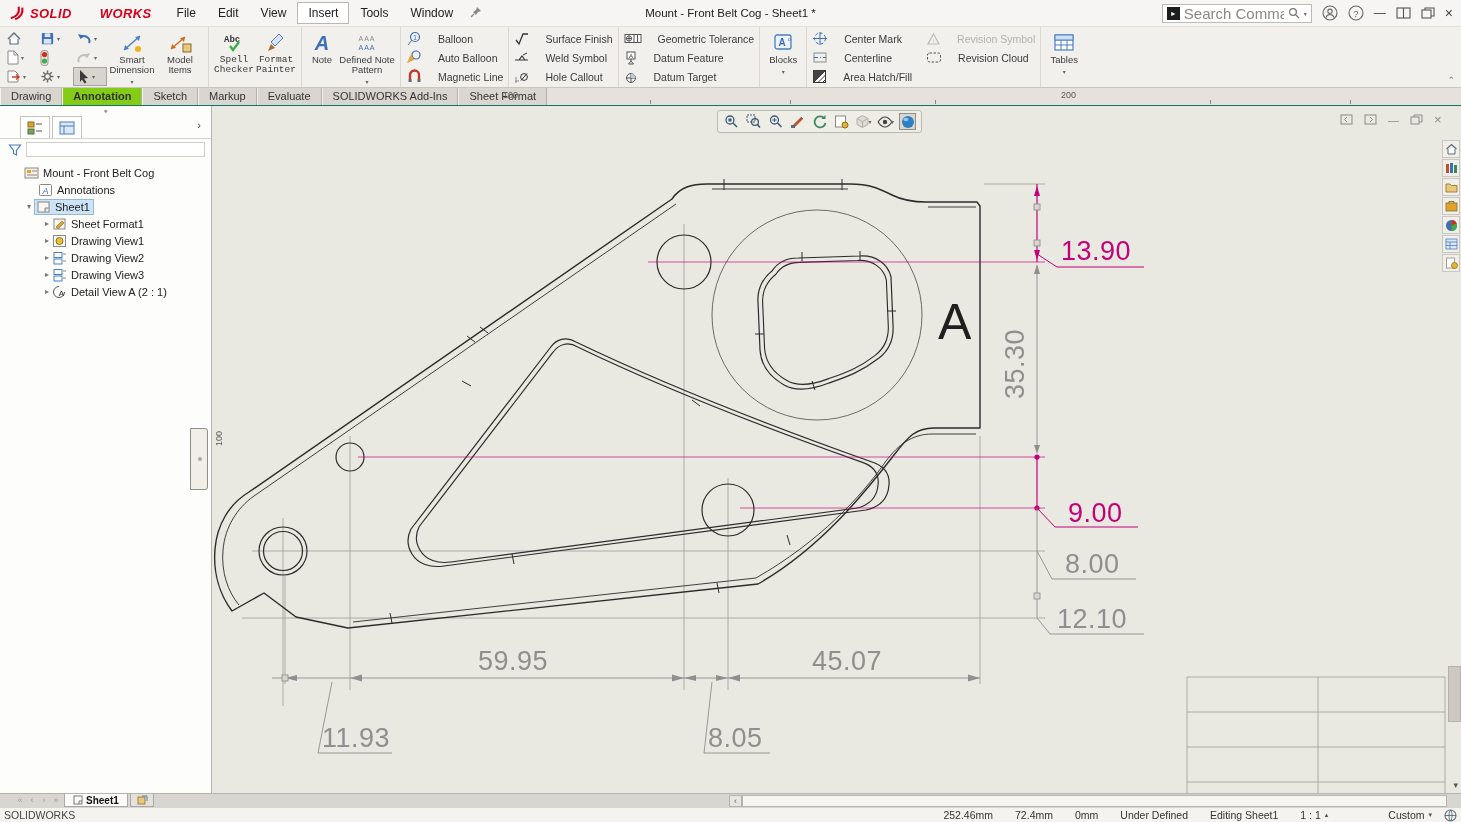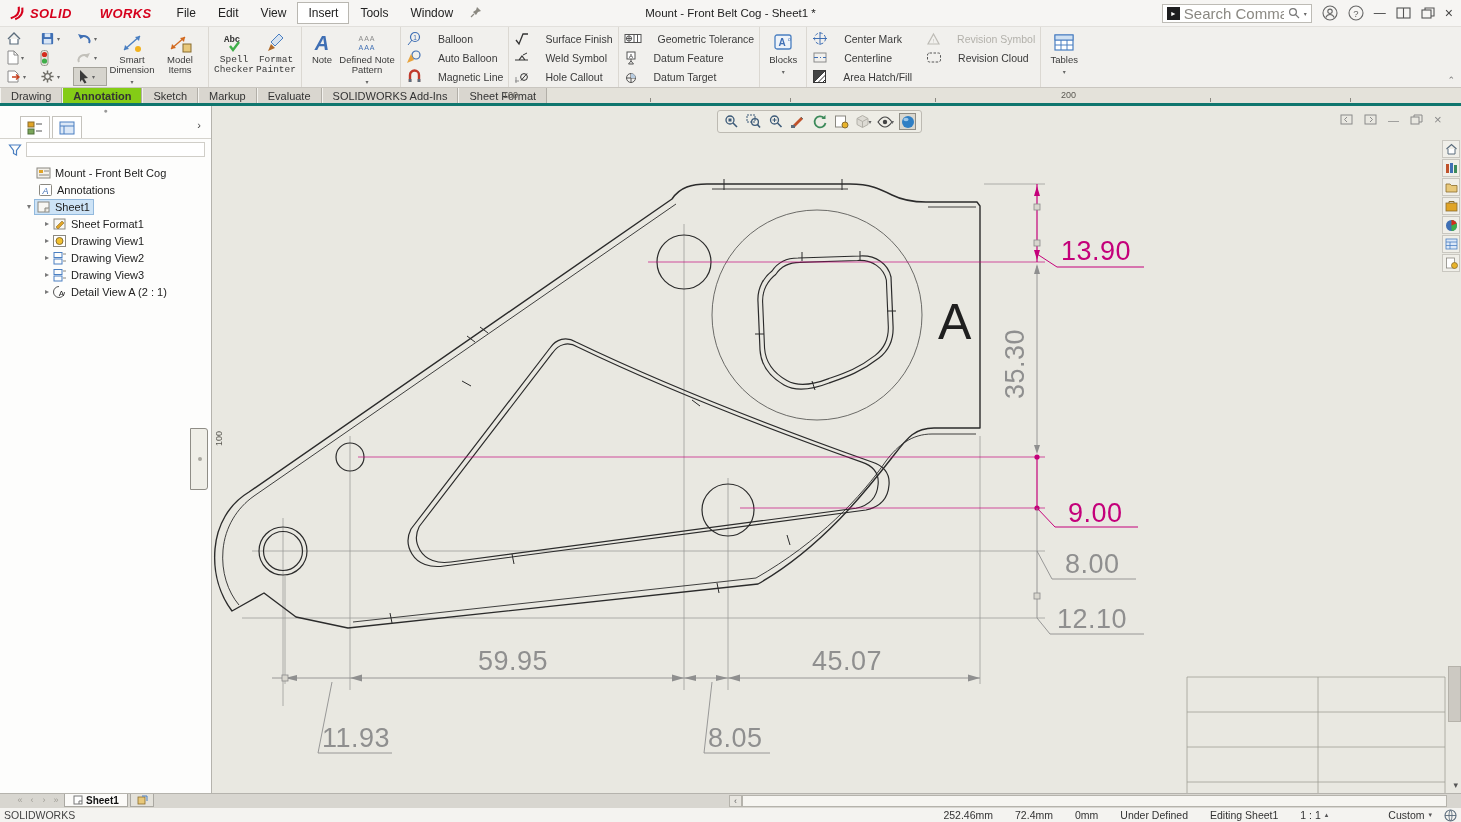--- a/index.html
+++ b/index.html
@@ -34,21 +34,21 @@
   .bb { width:46px; display:flex; flex-direction:column; align-items:center; font-size:9.5px; line-height:10px; color:#3a3a3a; text-align:center; padding-top:2px; }
   .bb.n38 { width:40px;font-family:Liberation Mono, monospace; }
   .bb .ic { height:24px; display:flex; align-items:center; }
   .bb .fly { font-size:6px; color:#666; margin-top:2px; }
   .scol { display:flex; flex-direction:column; }
   .sb { display:flex; align-items:center; gap:16px; height:19px; font-size:10.5px; color:#3a3a3a; white-space:nowrap; }
   .sb.dis { color:#b3b1ab; }
   .ribbon-collapse { position:absolute; right:6px; bottom:2px; color:#777; font-size:9px; }
 
   
-  .tabrow { height:18px; background:#e4e2da; display:flex; align-items:stretch; position:relative; border-bottom:3px solid #0f766e; }
+  .tabrow { height:18px; background:#e4e2da; display:flex; align-items:stretch; position:relative; border-bottom:1px solid #0f766e; }
   .dtab { font-size:11px; color:#333; padding:2px 10px 0 10px; background:#d9d6cf; border-right:1px solid #b2afa8; border-left:1px solid #f3f2ee; }
   .dtab.active { background:#84cc16; font-weight:700; }
   .rulerlab { position:absolute; top:2px; font-size:9px; color:#5a5852; }
   .rtick { position:absolute; bottom:1px; width:1px; height:4px; background:#8a8880; }
 
   
   .main { flex:1; display:flex; position:relative; background:#e9e8e1; }
   .panel { width:212px; background:#fdfdfc; border-right:1px solid #b5b3ad; position:relative; }
   .panel .topdot { text-align:center; color:#999; font-size:7px; height:9px; line-height:9px; }
   .ptabs { display:flex; align-items:flex-end; height:24px; border-bottom:1px solid #d5d3cd; padding-left:20px; position:relative; }
@@ -482,21 +482,21 @@
           </span>
         <span class="pexpand">›</span>
       </div>
       <div class="filterrow">
         <svg width="14" height="14" viewBox="0 0 14 14">
             <path d="M1.5 2h11L8.5 7.5V12l-3-1.5V7.5z" fill="none" stroke="#4a7fc1" stroke-width="1.2"></path>
           </svg>
         <span class="filterbox"></span>
       </div>
       <div class="tree">
-        <div class="trow" style="padding-left:36px">
+        <div class="trow" style="padding-left:24px">
           <span class="ti"><svg width="15" height="14" viewBox="0 0 15 14">
                 <rect x="1" y="2" width="13" height="10" fill="#f4f1ea" stroke="#8a8880"></rect>
                 <rect x="3" y="4" width="4" height="3" fill="#e0a427"></rect>
                 <path d="M8 5h5M3 9h10" stroke="#8a8880"></path>
               </svg></span>
           <span class="tlabel">Mount - Front Belt Cog</span>
         </div>
         <div class="trow" style="padding-left:38px">
           <span class="ti"><svg width="15" height="14" viewBox="0 0 15 14">
                 <rect x="1.5" y="1.5" width="12" height="11" rx="1" fill="#fff" stroke="#8a8880"></rect>

